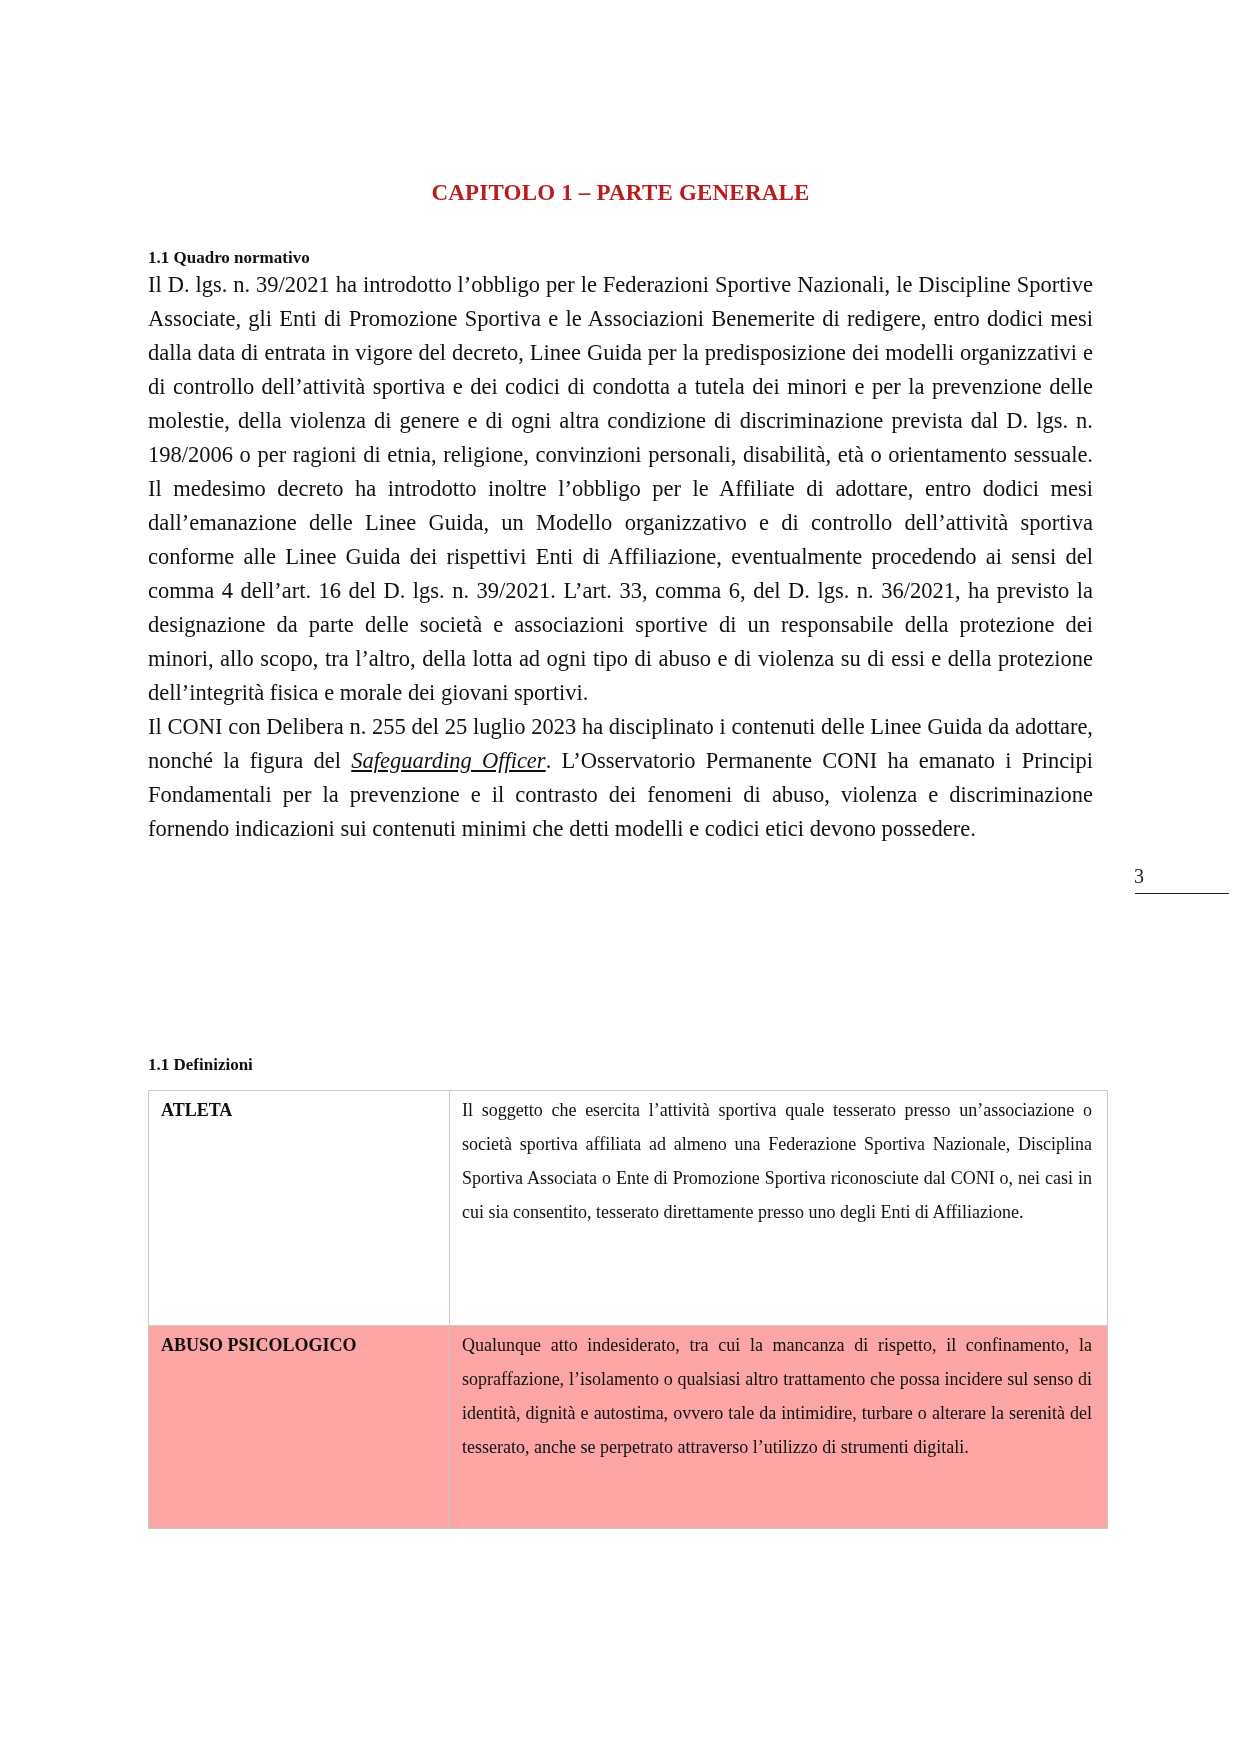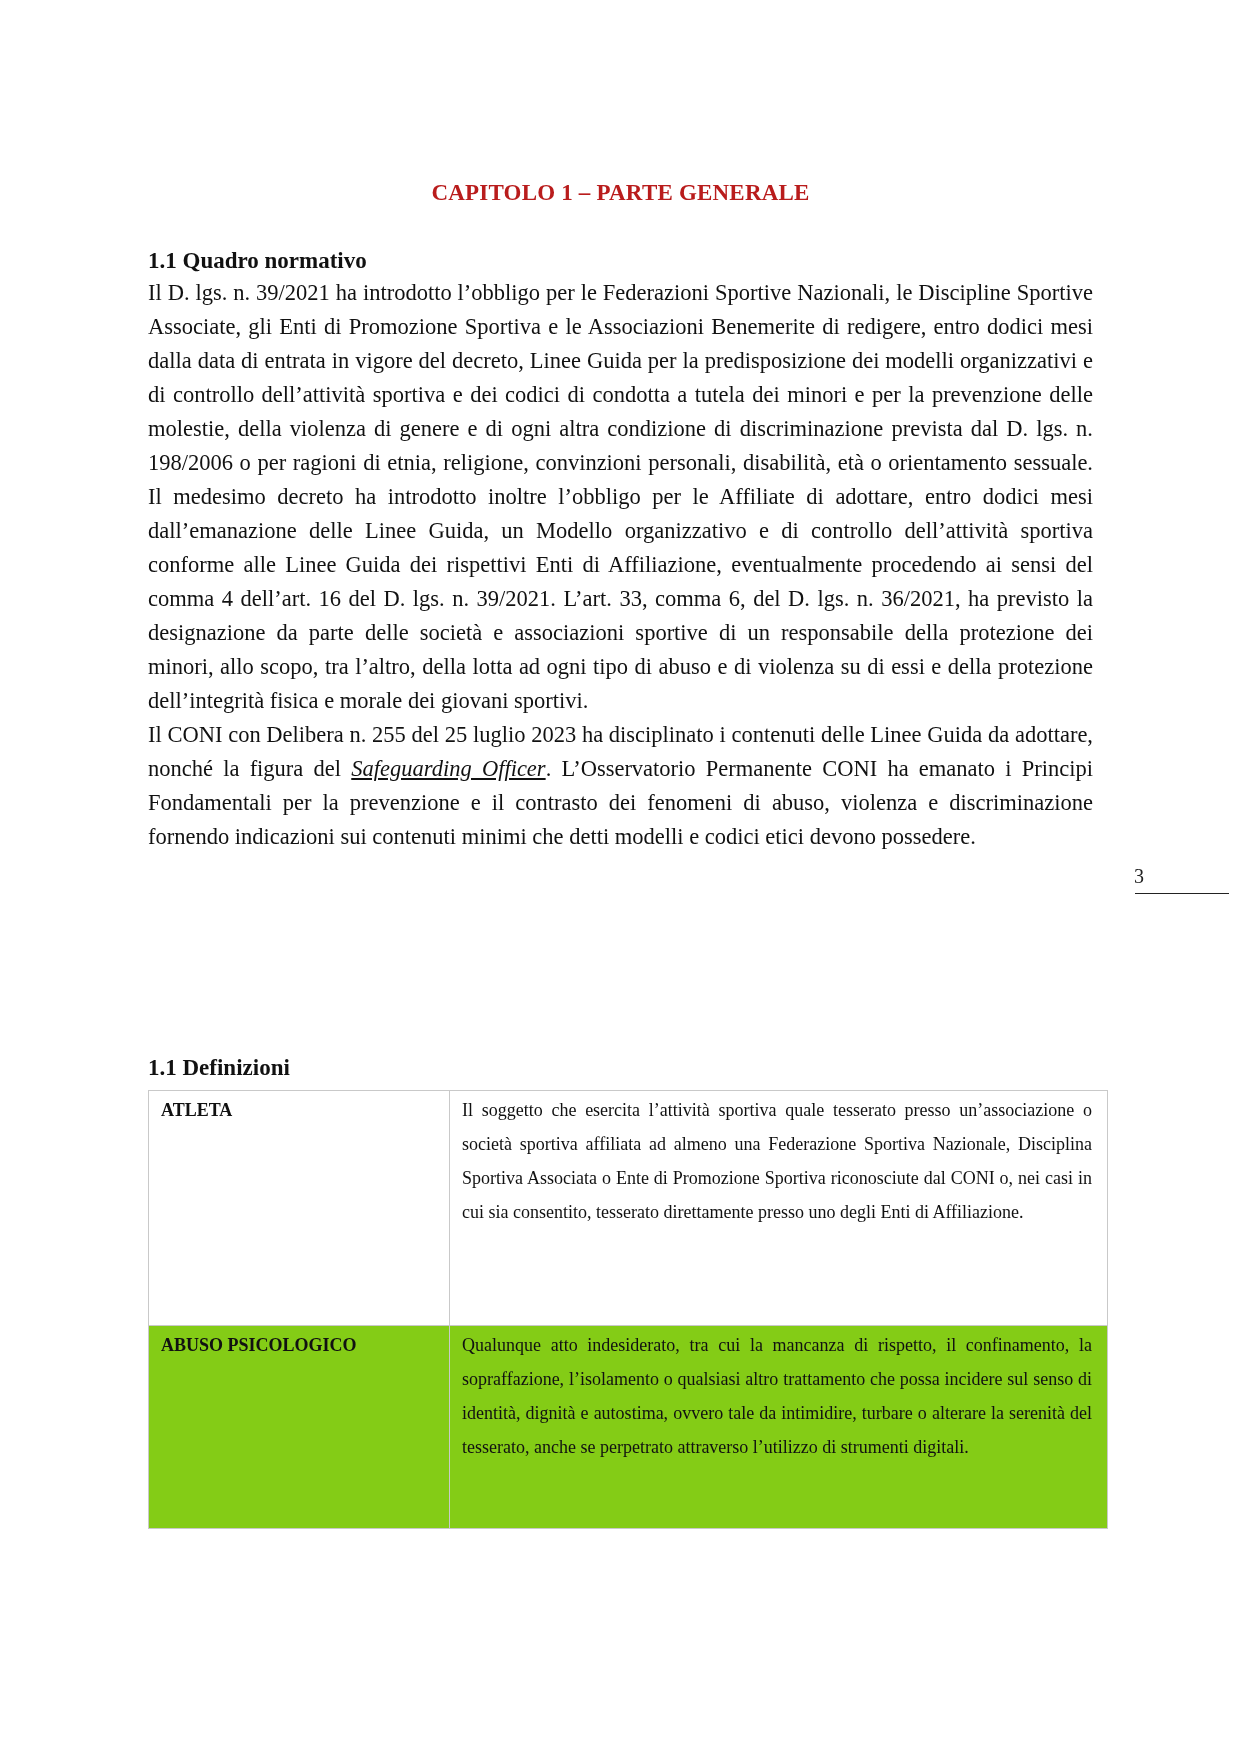--- a/index.html
+++ b/index.html
@@ -1,44 +1,44 @@
 <!DOCTYPE html>
 <html><head>
 <meta charset="utf-8">
 <style>
   html, body { margin: 0; padding: 0; background: #ffffff; }
   body { width: 1241px; height: 1755px; position: relative; overflow: hidden;
          font-family: "Liberation Serif", "DejaVu Serif", serif; color: #111111; }
   .title { position: absolute; top: 180px; left: 0; width: 1241px; text-align: center;
            font-weight: bold; font-size: 23px; color: #b91c1c; letter-spacing: 0.2px; }
-  .h2 { position: absolute; left: 148px; font-weight: bold; font-size: 23px; text-align: right; }
+  .h2 { position: absolute; left: 148px; font-weight: bold; font-size: 17px; text-align: right; }
   .para { position: absolute; left: 148px; width: 945px; font-size: 22.5px; line-height: 34px;
           text-align: justify; }
   .para p { margin: 0; }
   .page-num { position: absolute; left: 1134px; top: 865px; font-size: 20px; color: #222; }
   .page-rule { position: absolute; left: 1135px; top: 893px; width: 94px; height: 0;
                border-top: 1.5px solid #222; }
   table.defs { position: absolute; left: 148px; top: 1090px; width: 960px; border-collapse: collapse;
                font-size: 18px; line-height: 34px; }
   table.defs td { border: 1px solid #c9c9c9; vertical-align: top; padding: 2px 10px 4px 12px; }
   table.defs td.term { width: 278px; font-weight: bold; }
   table.defs td.desc { text-align: justify; padding-left: 12px; padding-right: 15px; }
-  table.defs tr.shaded td { background: #84cc16; }
+  table.defs tr.shaded td { background: #fca5a5; }
   table.defs tr.r1 td { height: 228px; }
   table.defs tr.r2 td { height: 196px; }
   em { font-style: italic; text-decoration: underline; }
 </style>
 </head>
 <body>
 
 <div class="title">CAPITOLO 1 – PARTE GENERALE</div>
 
 <div class="h2" style="top:248px;">1.1 Quadro normativo</div>
 
-<div class="para" style="top:276px;">
+<div class="para" style="top:268px;">
   <p><span>Il D. lgs. n. 39/2021 ha introdotto l’obbligo per le Federazioni Sportive Nazionali, le Discipline  Sportive Associate, gli Enti di Promozione Sportiva e le Associazioni Benemerite di redigere, entro dodici mesi dalla data di entrata in vigore del decreto, Linee Guida per la predisposizione dei modelli organizzativi e di controllo dell’attività sportiva e dei codici di condotta a tutela dei  minori e per la prevenzione delle molestie, della violenza di genere e di ogni altra condizione di  discriminazione prevista dal D. lgs. n. 198/2006 o per ragioni di etnia, religione, convinzioni personali, disabilità, età o orientamento sessuale. Il medesimo decreto ha introdotto inoltre l’obbligo per le Affiliate di adottare, entro dodici mesi dall’emanazione delle Linee Guida, un Modello organizzativo e di controllo dell’attività sportiva conforme alle Linee Guida dei rispettivi Enti di Affiliazione, eventualmente procedendo ai sensi del comma 4 dell’art. 16 del D. lgs. n. 39/2021. L’art. 33, comma 6, del D. lgs. n. 36/2021, ha previsto la designazione da parte delle società e associazioni sportive di un responsabile della protezione dei minori, allo scopo, tra l’altro, della lotta ad ogni tipo di abuso e di violenza su di essi e della protezione dell’integrità fisica e morale dei giovani sportivi.</span></p>
   <p><span>Il CONI con Delibera n. 255 del 25 luglio 2023 ha disciplinato i contenuti delle Linee Guida da adottare, nonché la figura del </span><em>Safeguarding Officer</em><span>. L’Osservatorio Permanente CONI ha emanato i Principi Fondamentali per la prevenzione e il contrasto dei fenomeni di abuso, violenza e discriminazione fornendo indicazioni sui contenuti minimi che detti modelli e codici etici devono possedere.</span></p>
 </div>
 
 <div class="page-num">3</div>
 <div class="page-rule"></div>
 
 <div class="h2" style="top:1055px;">1.1 Definizioni</div>
 
 <table class="defs">

